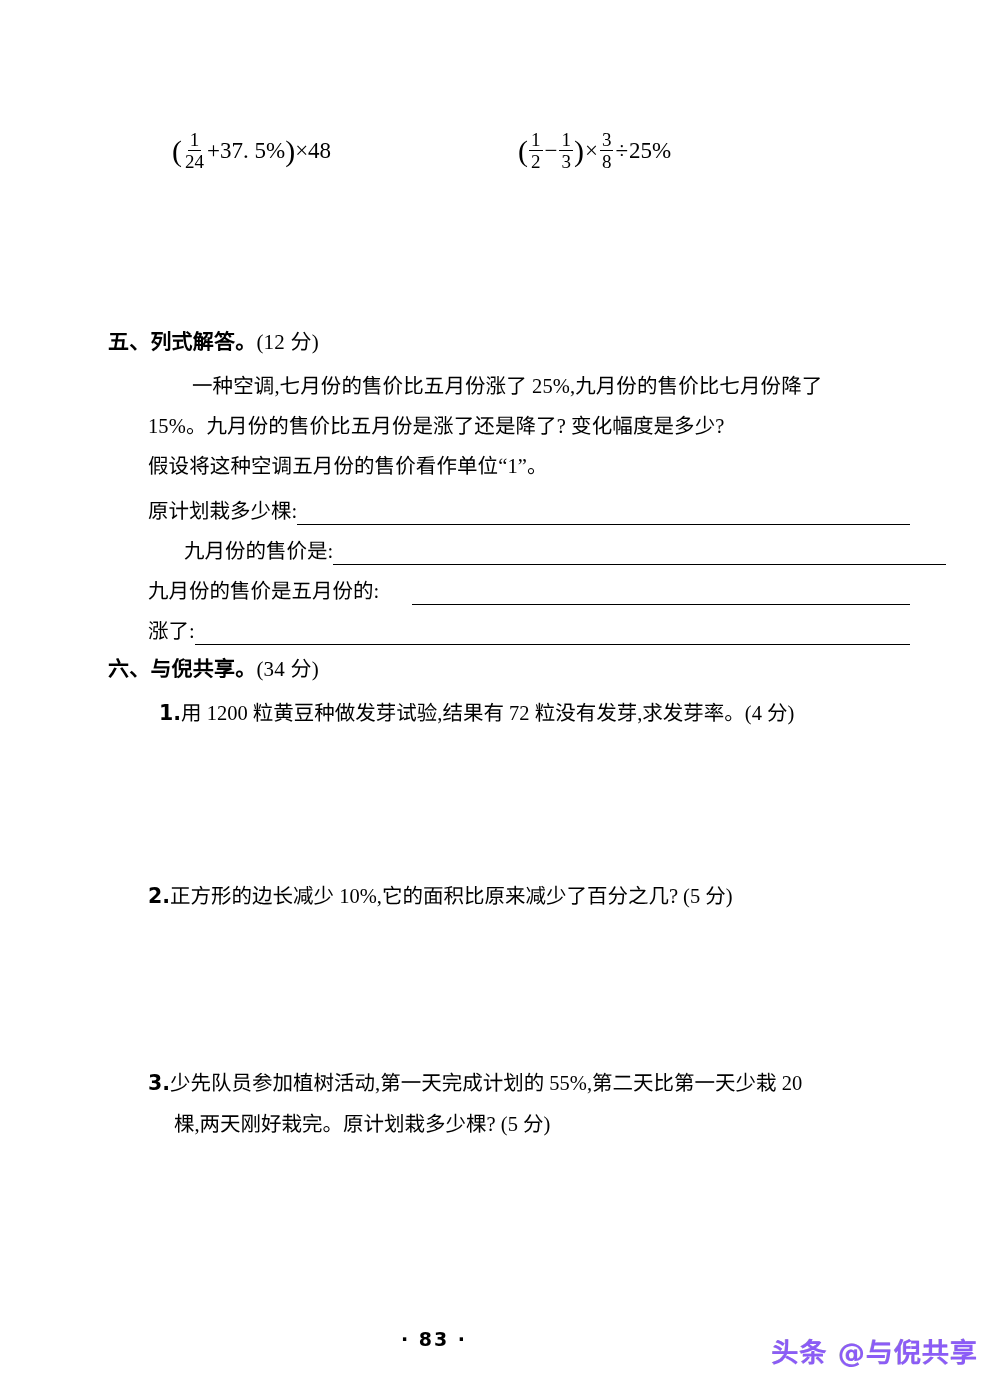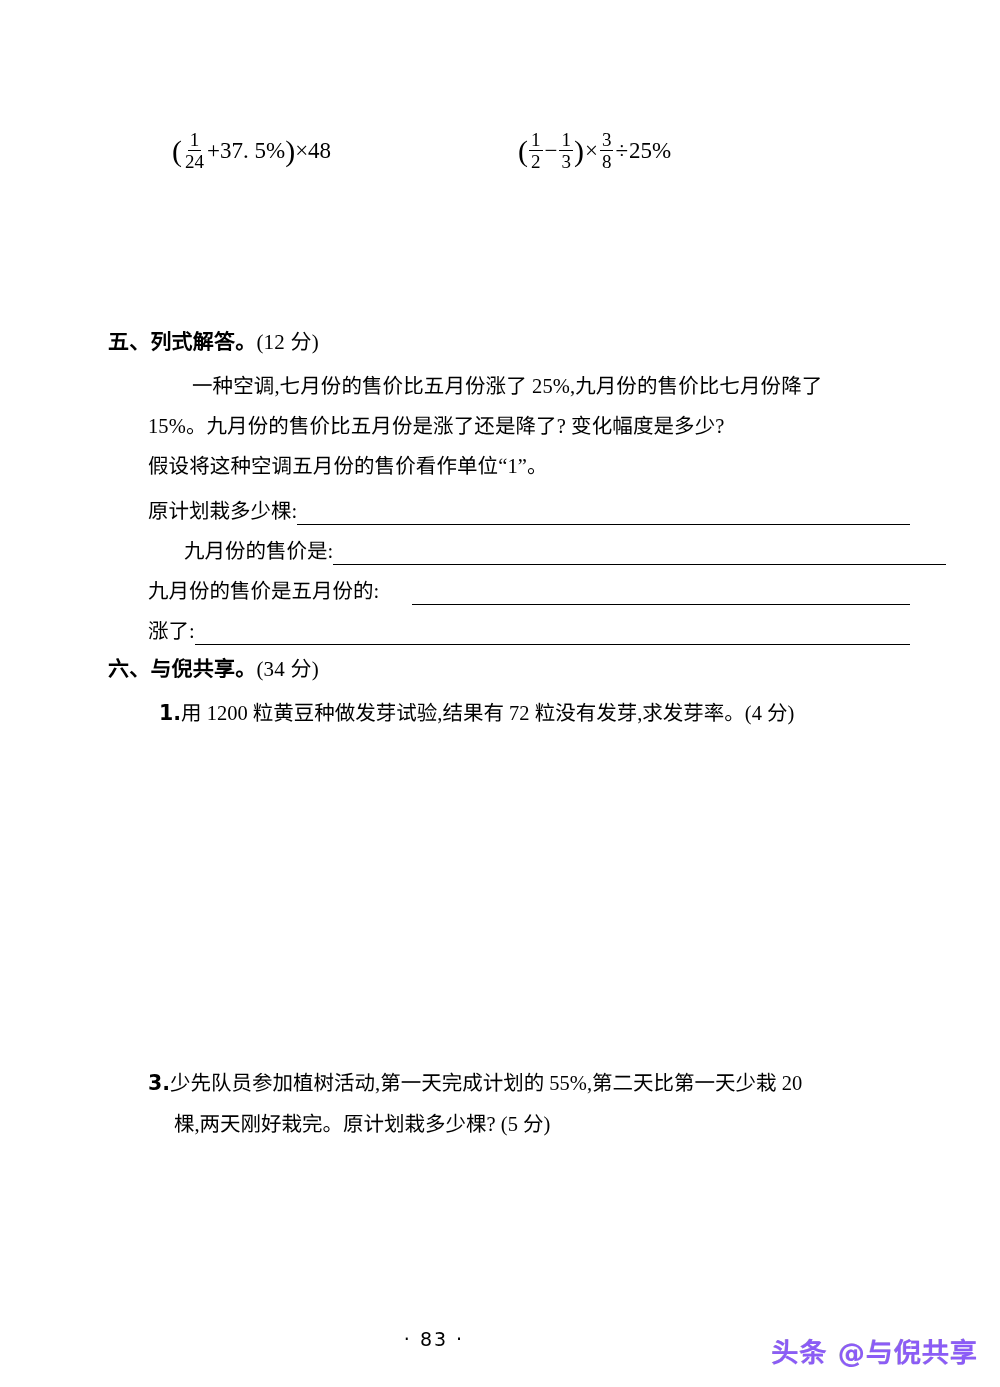--- a/index.html
+++ b/index.html
@@ -120,21 +120,21 @@
   }
 
   
   .page-number {
     position: absolute;
     left: 0;
     top: 1328px;
     width: 868px;
     text-align: center;
     font-family: "DejaVu Sans", "Liberation Sans", sans-serif;
-    font-weight: normal;
+    font-weight: bold;
     font-size: 19px;
     letter-spacing: 2px;
   }
   .watermark {
     position: absolute;
     right: 22px;
     top: 1331px;
     font-family: "DejaVu Sans", "Liberation Sans", sans-serif;
     font-size: 27px;
     font-weight: bold;
@@ -223,20 +223,23 @@
   </div>
 
   <div class="sec-head" style="left:108px; top:652px;">
     <span>六、与倪共享。</span><span class="pts">(34 分)</span>
   </div>
 
   <div class="problem" style="left:148px; top:693px; width:780px;margin-left:11px;">
     <span class="pnum">1.</span><span>用 1200 粒黄豆种做发芽试验,结果有 72 粒没有发芽,求发芽率。(4 分)</span>
   </div>
 
+  <div class="problem" style="left:148px; top:876px; width:780px;">
+    <span class="pnum">2.</span><span>正方形的边长减少 10%,它的面积比原来减少了百分之几? (5 分)</span>
+  </div>
 
   <div class="problem" style="left:148px; top:1063px; width:790px;">
     <span class="pnum">3.</span><span>少先队员参加植树活动,第一天完成计划的 55%,第二天比第一天少栽 20</span>
     <span class="ln2">棵,两天刚好栽完。原计划栽多少棵? (5 分)</span>
   </div>
 
   <div class="page-number">· 83 ·</div>
   <div class="watermark">头条 @与倪共享</div>
 
 </div>

